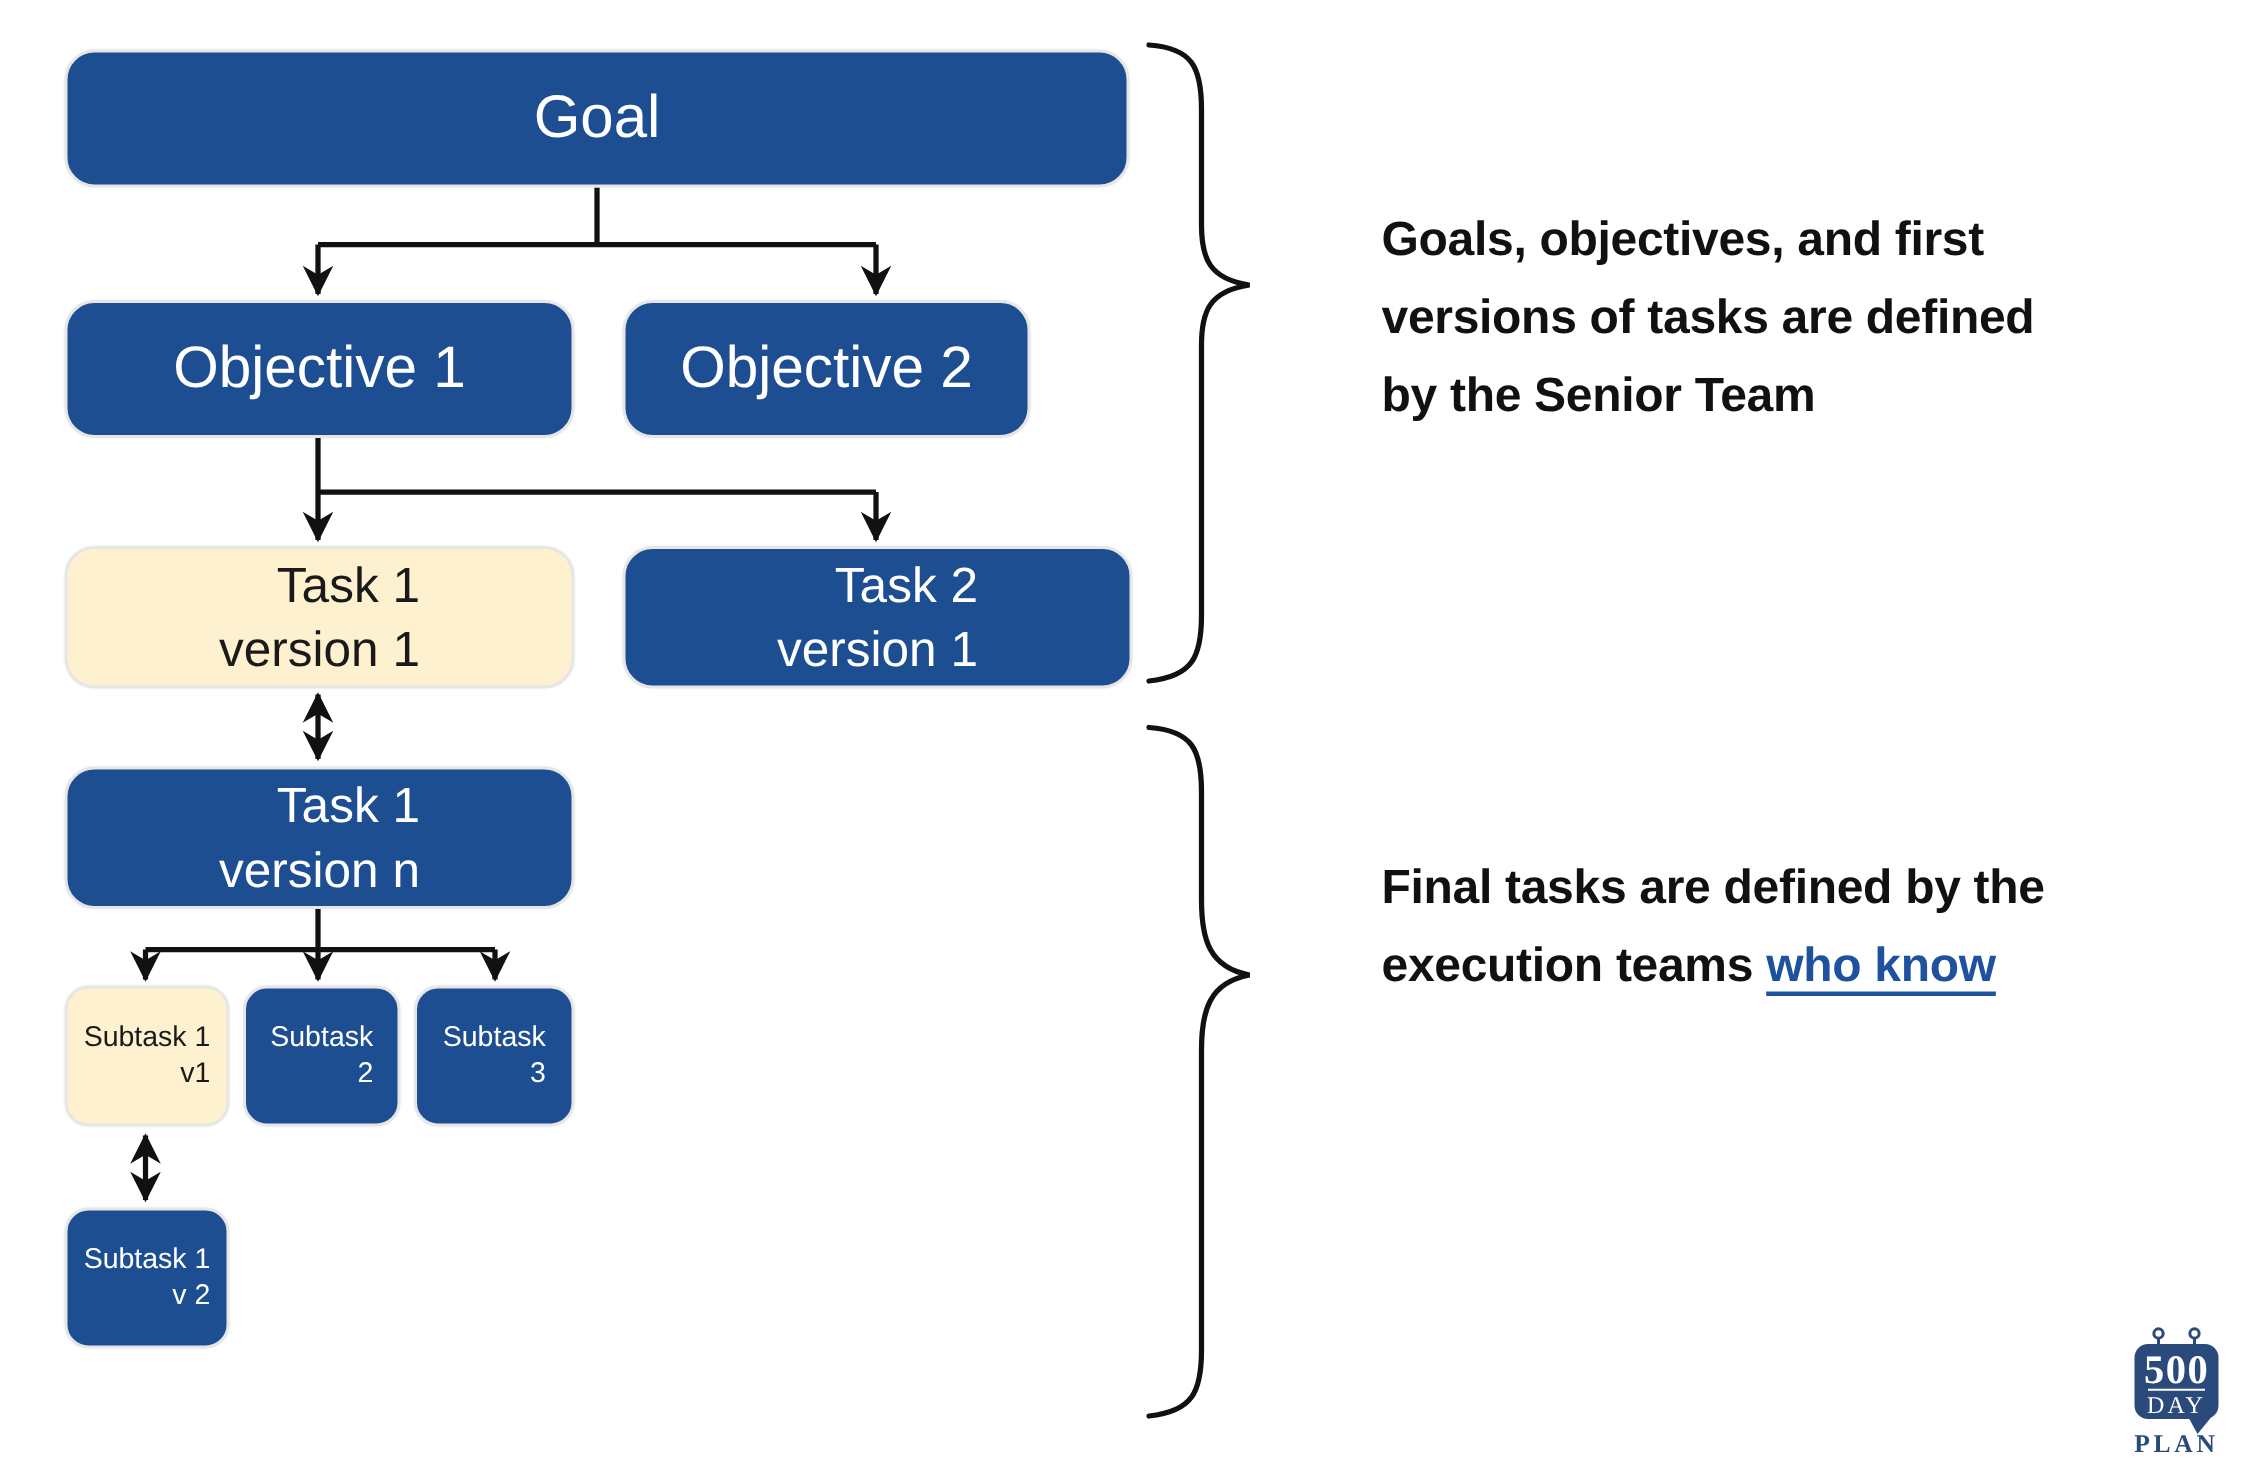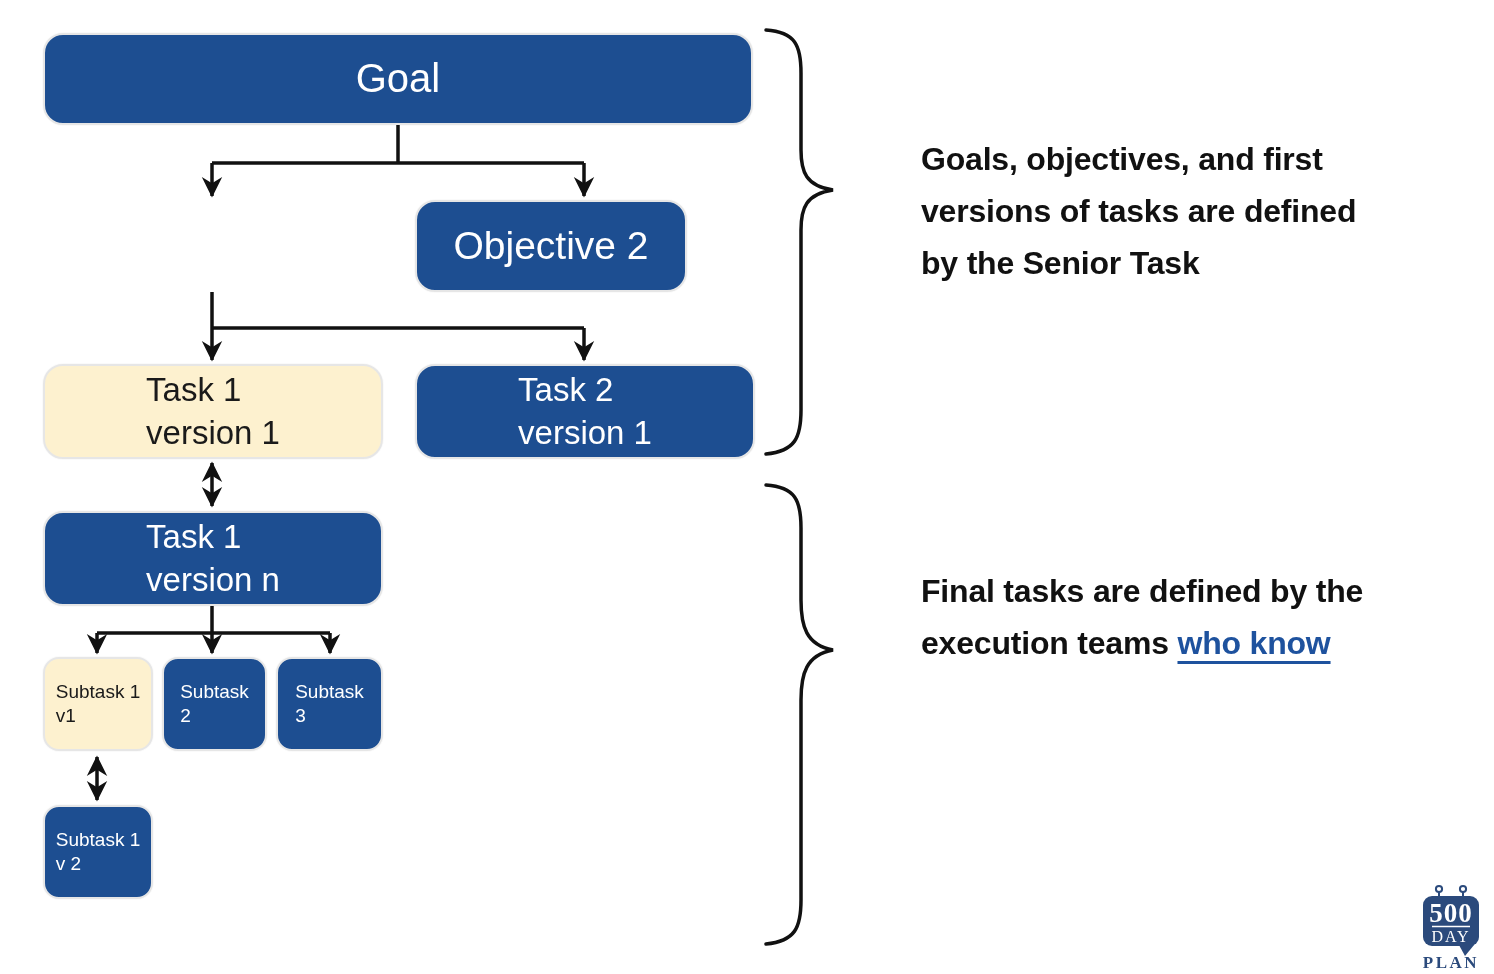--- a/index.html
+++ b/index.html
@@ -8,21 +8,21 @@
     --logo-navy:#2b4a7c; --box-border:#e6e6e6; --page-bg:#ffffff;
   }
   html,body{margin:0;padding:0;}
   body{background:#f3f3f3;font-family:"Liberation Sans", sans-serif;}
   .canvas{
     position:relative;width:1494px;height:974px;background:var(--page-bg);
     overflow:hidden;margin:0 auto;
   }
   .box{
     position:absolute;display:flex;align-items:center;justify-content:center;
-    text-align:left;border-radius:20px;box-sizing:border-box;
+    text-align:right;border-radius:20px;box-sizing:border-box;
     border:2px solid var(--box-border);
     box-shadow:0 0 0 1px rgba(0,0,0,0.02);
   }
   .box.blue{background:var(--box-blue);color:var(--text-light);}
   .box.cream{background:var(--box-cream);color:var(--text-dark);}
   .box-label{white-space:pre-line;line-height:1.28;}
   .fs-goal{font-size:40px;}
   .fs-obj{font-size:39px;}
   .fs-task{font-size:33px;}
   .fs-sub{font-size:19px;border-radius:16px;}
@@ -87,20 +87,23 @@
              C806,194 801,208 801,230 L801,410 C801,438 795,451 766,454"></path>
 
     <path class="brace" d="M766,485 C795,487 801,500 801,528 L801,600 C801,626 806,645 833,650
              C806,655 801,674 801,700 L801,900 C801,928 795,941 766,944"></path>
   </svg>
 
   <div class="box blue fs-goal" style="left:43px;top:33px;width:710px;height:92px;">
     <span class="box-label">Goal</span>
   </div>
 
+  <div class="box blue fs-obj" style="left:43px;top:200px;width:340px;height:92px;">
+    <span class="box-label">Objective 1</span>
+  </div>
 
   <div class="box blue fs-obj" style="left:415px;top:200px;width:272px;height:92px;">
     <span class="box-label">Objective 2</span>
   </div>
 
   <div class="box cream fs-task" style="left:43px;top:364px;width:340px;height:95px;">
     <span class="box-label">Task 1
 version 1</span>
   </div>
 
@@ -130,21 +133,21 @@
   </div>
 
   <div class="box blue fs-sub" style="left:43px;top:805px;width:110px;height:94px;">
     <span class="box-label">Subtask 1
 v 2</span>
   </div>
 
   <div class="annotation" style="left:877px;top:133px;">
     <span>Goals, objectives, and first</span><br>
     <span>versions of tasks are defined</span><br>
-    <span>by the Senior Task</span><br>
+    <span>by the Senior Team</span><br>
   </div>
 
   <div class="annotation" style="left:877px;top:565px;">
     <span>Final tasks are defined by the</span><br>
     <span>execution teams</span>
     <span class="link">who know</span><br>
   </div>
 
   <svg class="logo" viewBox="0 0 70 88" xmlns="http://www.w3.org/2000/svg">
     <g stroke="#2b4a7c" stroke-width="2" fill="none">

